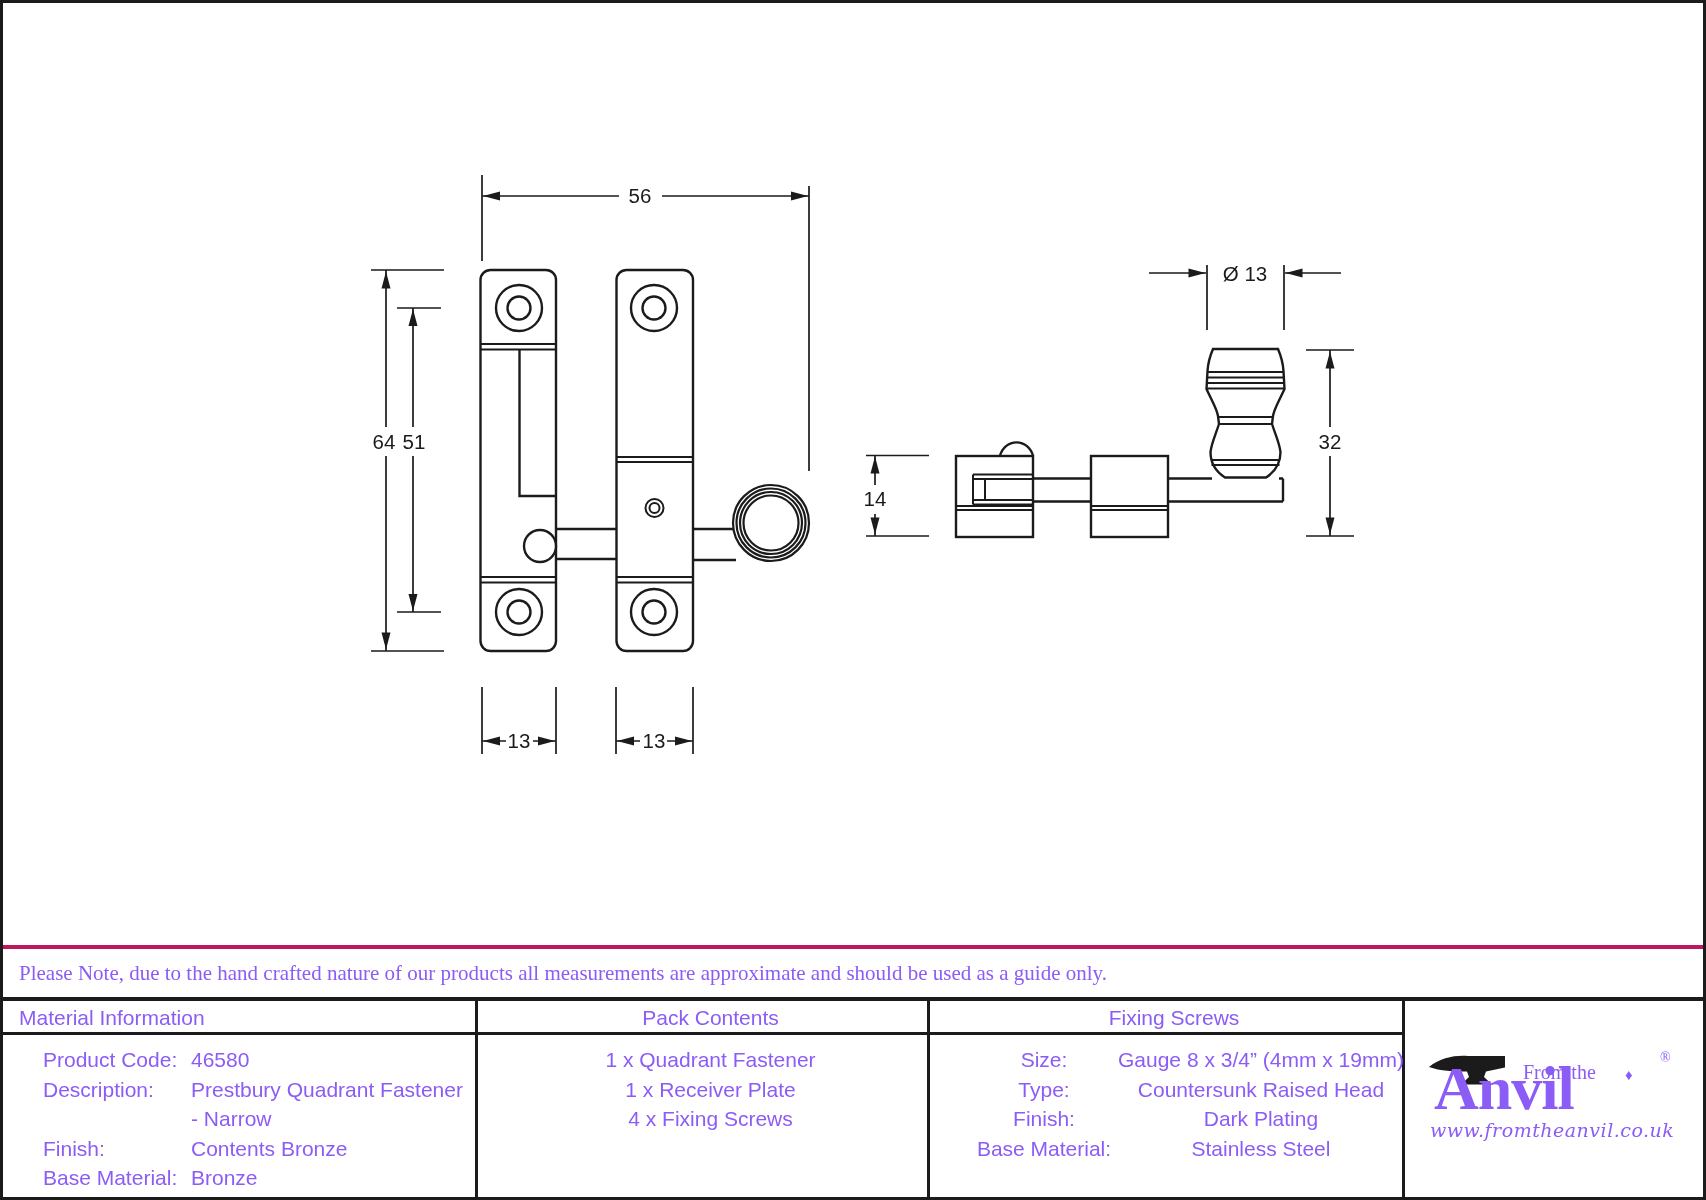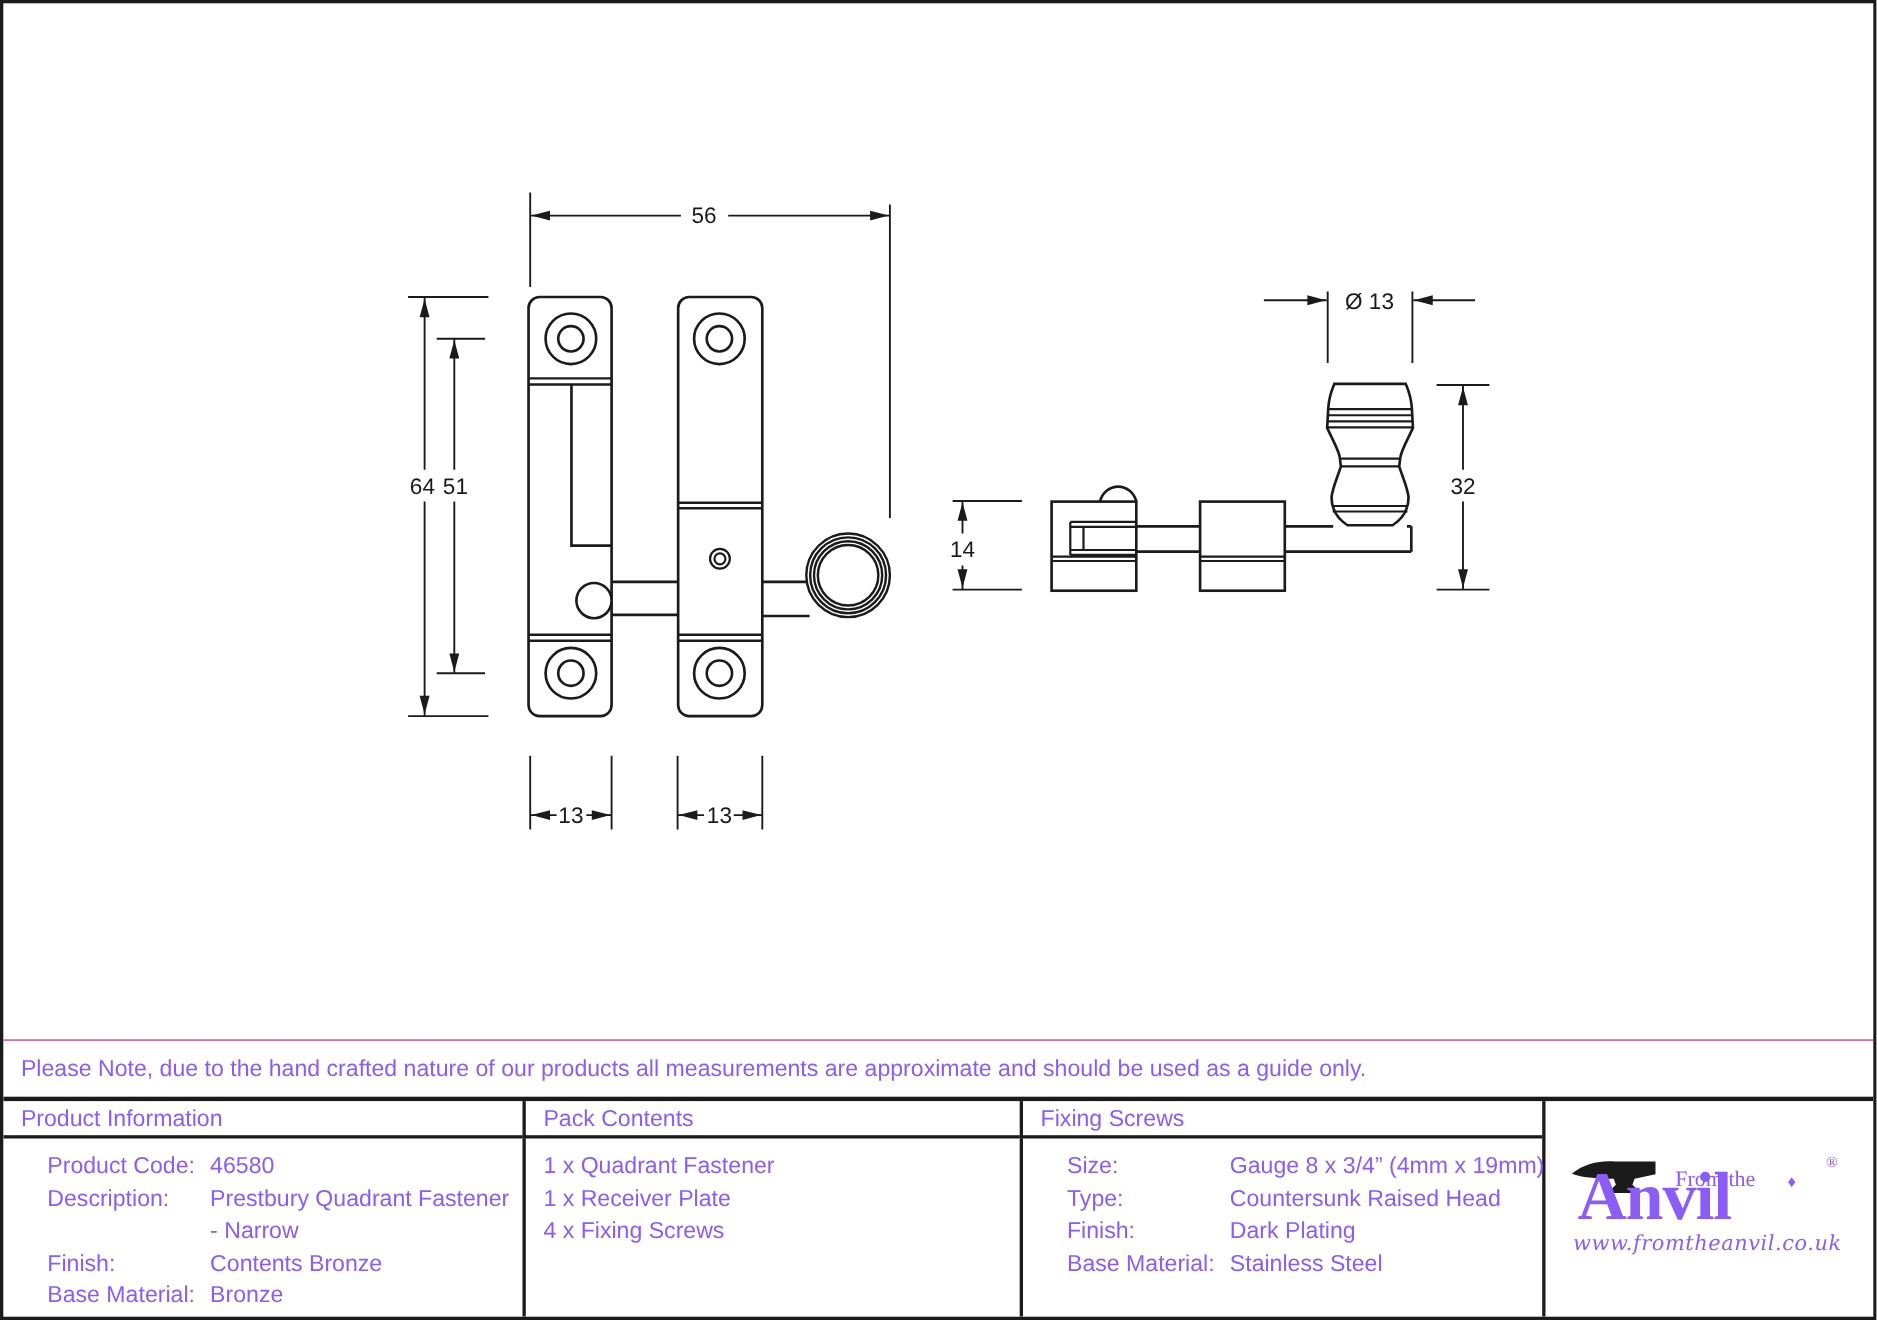--- a/index.html
+++ b/index.html
@@ -15,39 +15,40 @@
     overflow: hidden;
   }
   .drawing-area { flex: none; width: 1700px; height: 942px; }
   svg text {
     font-family: "Liberation Sans", sans-serif;
     font-size: 20.5px;
     fill: #1b1b1b;
   }
   .note-row {
     flex: none; height: 52px;
-    border-top: 1px solid #be185d;
+    border-top: 4px solid #be185d;
     display: flex; align-items: center;
     padding-left: 16px;
     font-size: 21px;
+    font-family: Liberation Serif, serif;
   }
   .info-table {
     flex: 1 1 auto;
     border-top: 4px solid #1b1b1b;
     display: grid;
     grid-template-columns: 472px 452px 475px 1fr;
     grid-template-rows: 34px 1fr;
   }
   .th {
     font-size: 21px;
     padding: 5px 0 0 16px;
     border-bottom: 3px solid #1b1b1b;
     white-space: nowrap;
   }
-  .cell-border-left { border-left: 3px solid #1b1b1b; }
+  .cell-border-left { border-left: 3px solid #1b1b1b; text-align: center; }
   .tbody { padding: 10px 0 0 16px; font-size: 21px; line-height: 29.5px; }
   .kv-grid { display: grid; grid-template-columns: 148px 1fr; margin-left: 24px; }
   .kv-grid div { white-space: nowrap; }
   .items div { white-space: nowrap; }
   .logo-cell {
     grid-column: 4; grid-row: 1 / span 2;
     display: flex; align-items: center; justify-content: center;
   }
   .logo-box { position: relative; width: 256px; height: 92px; }
   .anvil-icon-wrap { position: absolute; left: 2px; top: 0; width: 78px; height: 38px; }
@@ -201,21 +202,21 @@
     </g>
   </svg>
   </div>
 
   <div class="note-row">
     <span>Please Note, due to the hand crafted nature of our products all measurements are approximate and should be used as a guide only.</span>
   </div>
 
   <div class="info-table">
 
-    <div class="th">Product Information</div>
+    <div class="th">Material Information</div>
     <div class="th cell-border-left">Pack Contents</div>
     <div class="th cell-border-left">Fixing Screws</div>
 
     <div class="logo-cell cell-border-left">
       <div class="logo-box">
         <span class="anvil-icon-wrap">
           <svg viewBox="0 0 78 38" width="78" height="38">
             <path fill="#1b1b1b" d="M1,14 C13,4.5 27,2 40,3 L77,3 L77,14.5 L58,18.5 L56,24 L64,31.5 L33,31.5 L41,24 L39,18.5 C26,18.5 12,18 1,14 Z"></path>
           </svg>
         </span>

